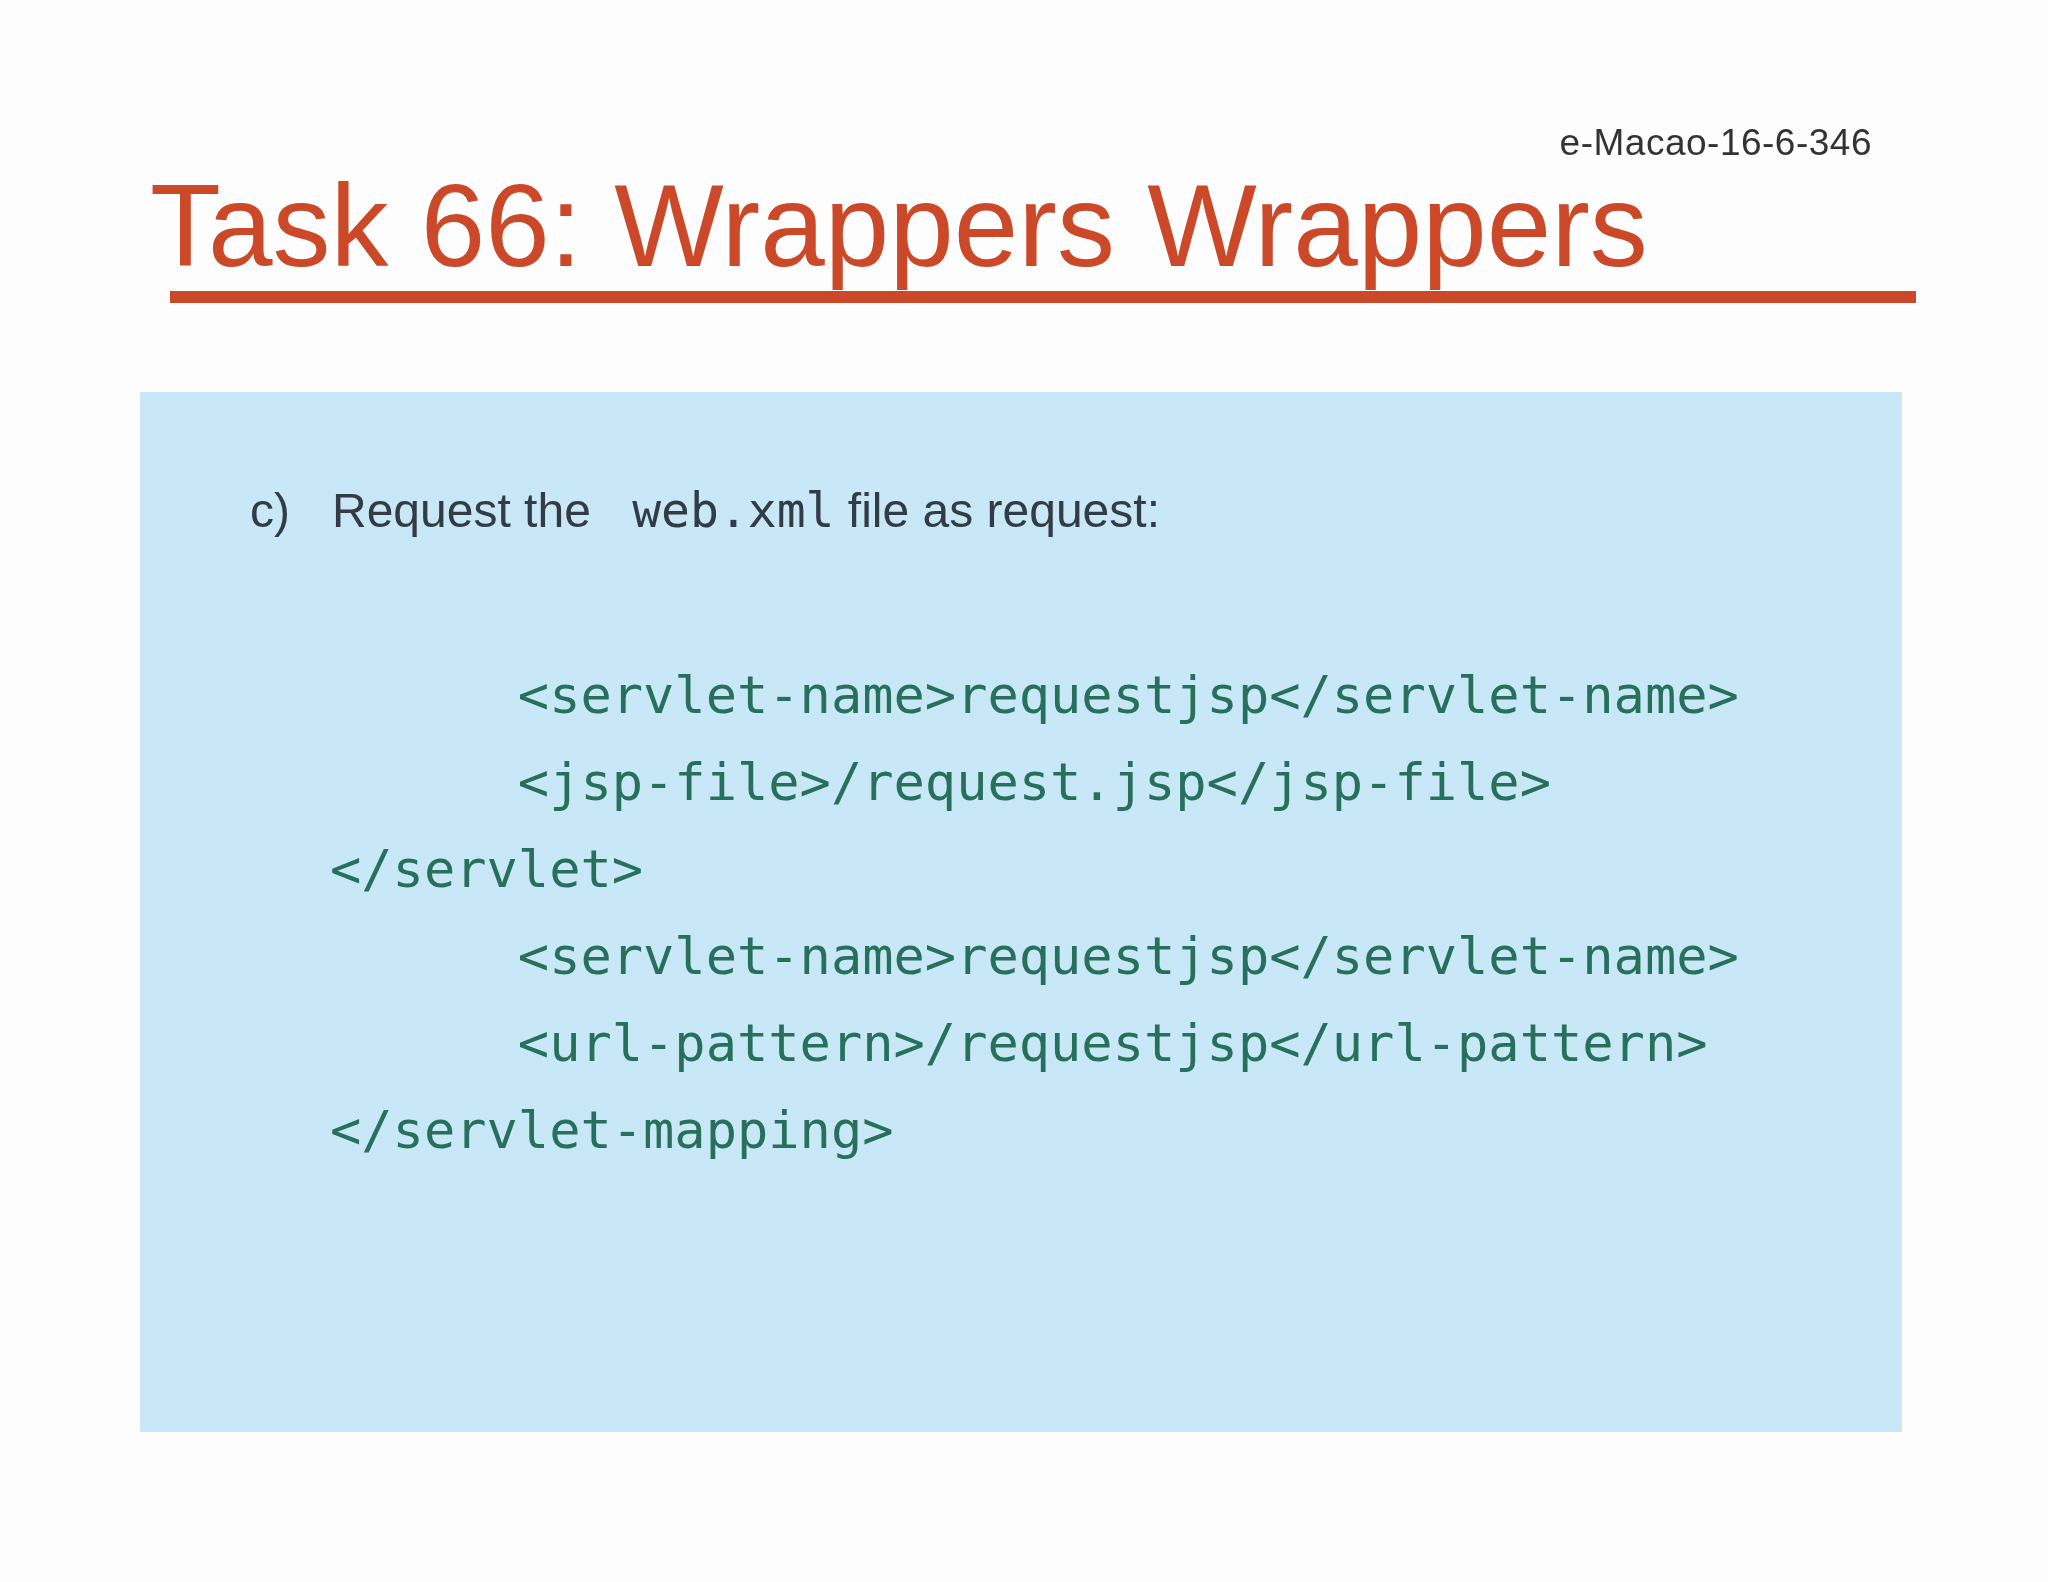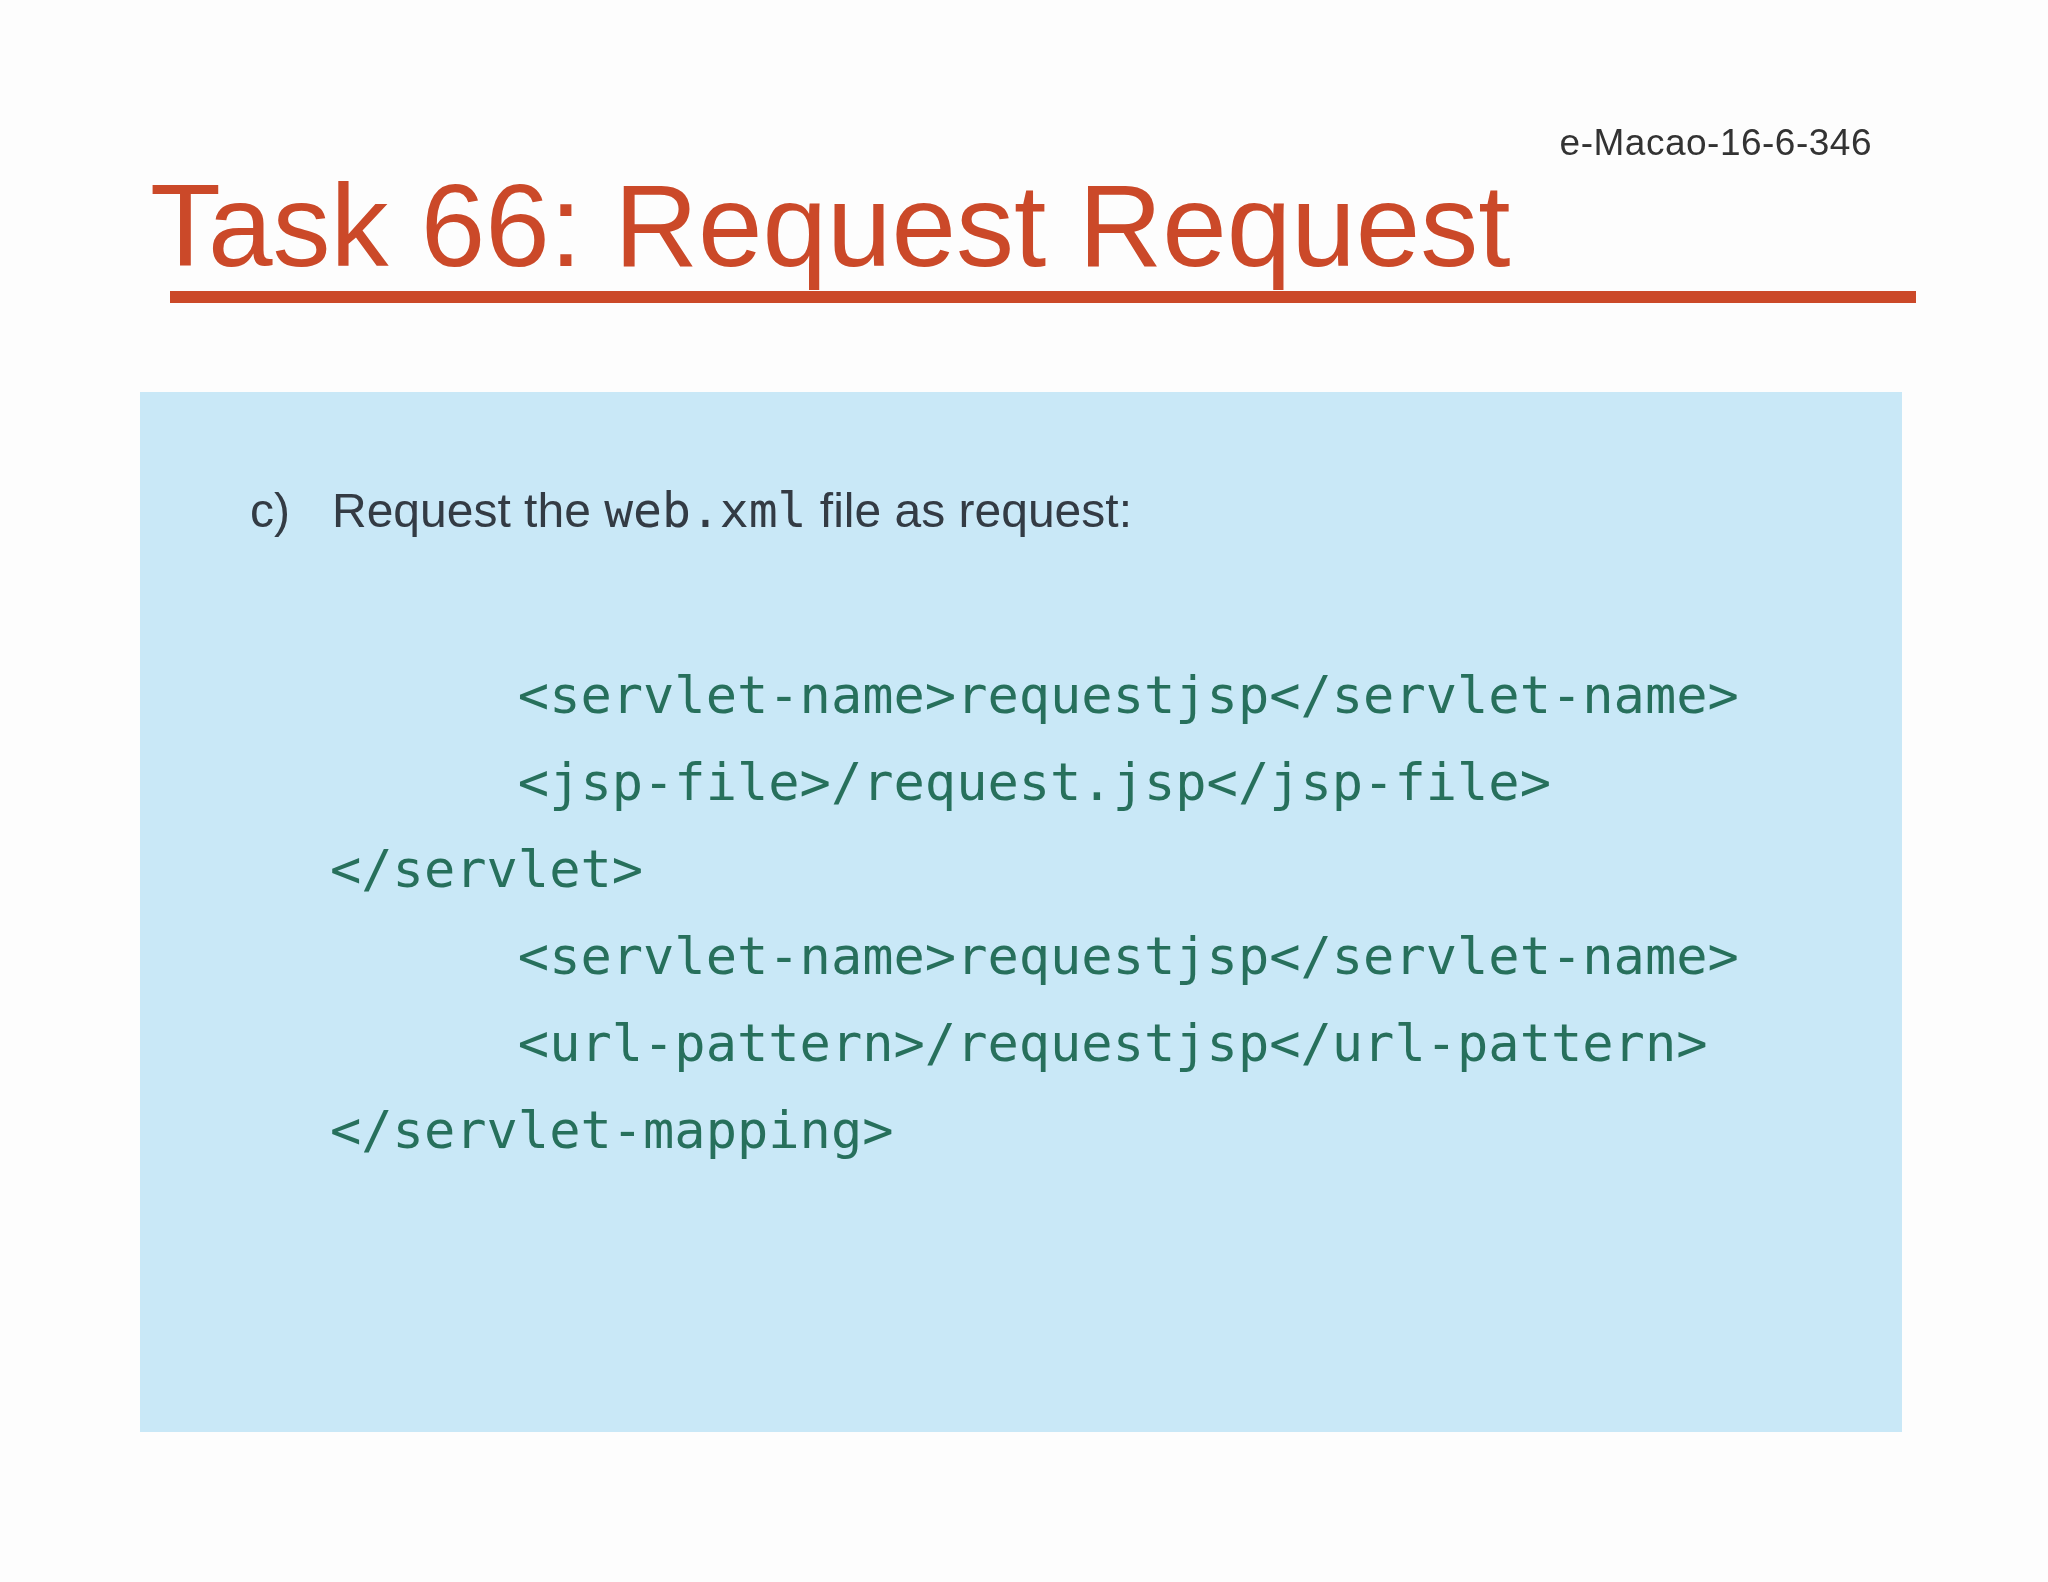--- a/index.html
+++ b/index.html
@@ -59,20 +59,21 @@
     color: #333b44;
     font-size: 48px;
     white-space: pre;
   }
   .instruction-marker {
     display: inline-block;
     width: 82px;
   }
   .mono {
     font-family: "DejaVu Sans Mono", monospace;
+    margin-left: 28px;
   }
   .code-block {
     position: absolute;
     left: 330px;
     top: 652px;
     font-family: "DejaVu Sans Mono", monospace;
     font-size: 52px;
     color: #27705c;
   }
   .code-line {
@@ -81,21 +82,21 @@
     white-space: pre;
   }
 </style>
 </head>
 <body>
 
 <div class="slide">
 
   <div class="doc-code">e-Macao-16-6-346</div>
 
-  <h1 class="slide-title">Task 66: Request Request</h1>
+  <h1 class="slide-title">Task 66: Wrappers Wrappers</h1>
 
   <div class="title-underline"></div>
 
   <div class="content-box"></div>
 
   <div class="instruction-row">
     <span class="instruction-marker">c)</span>
     <span><span>Request the </span><span class="mono">web.xml</span><span> file as request:</span></span>
   </div>
 

